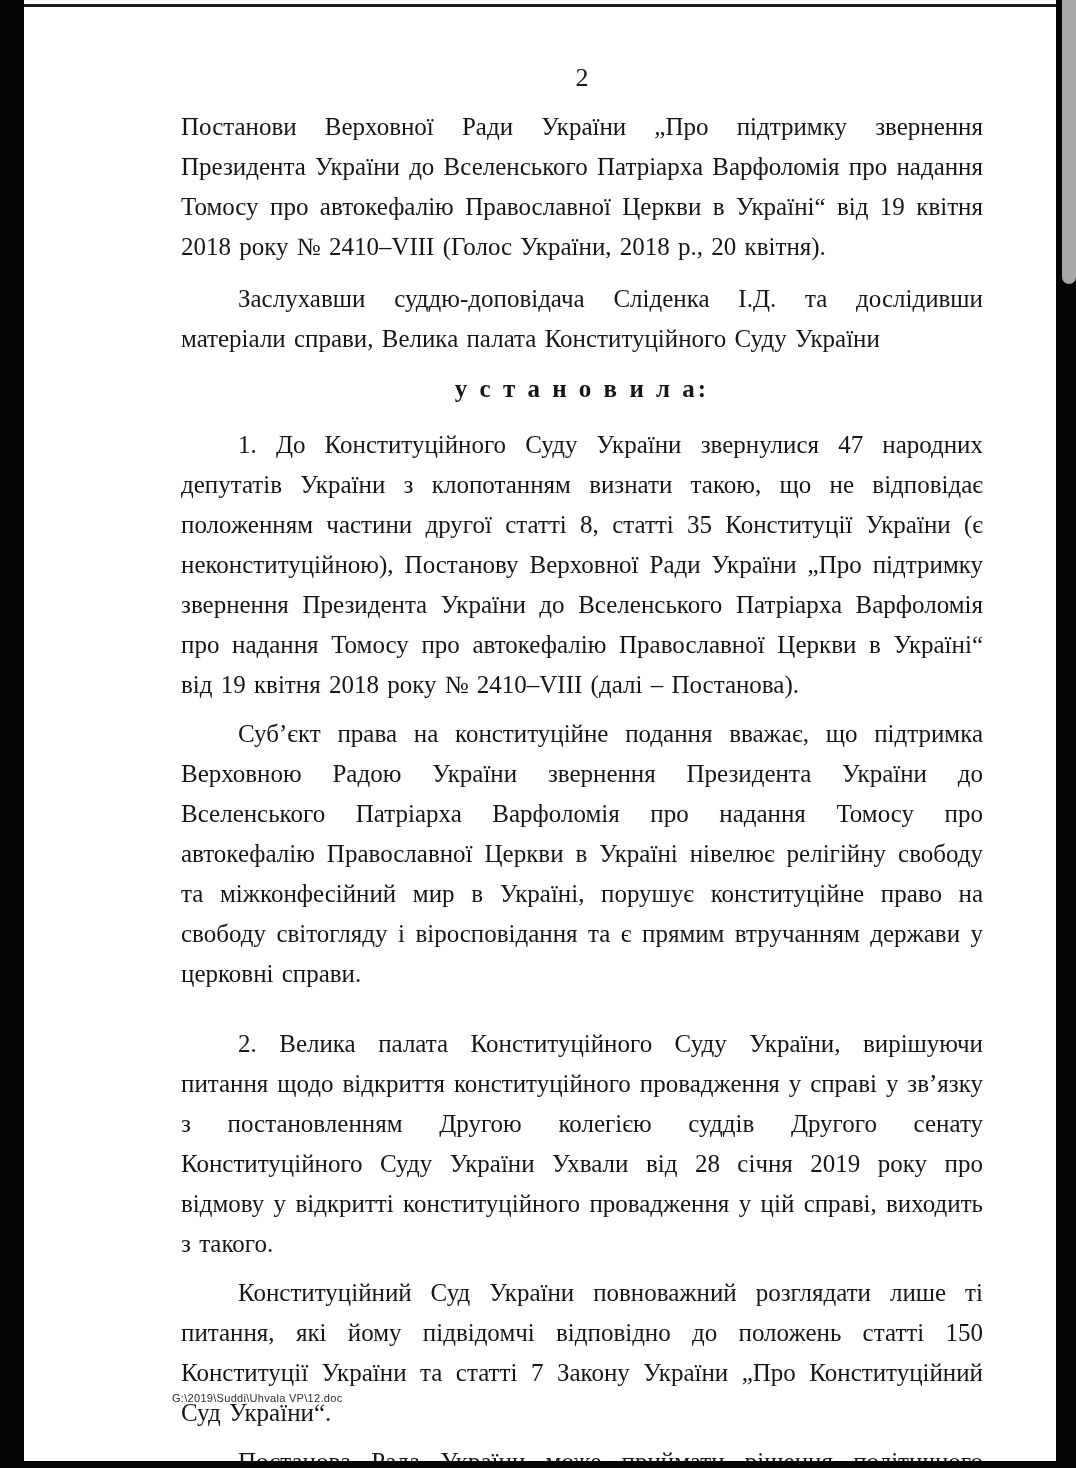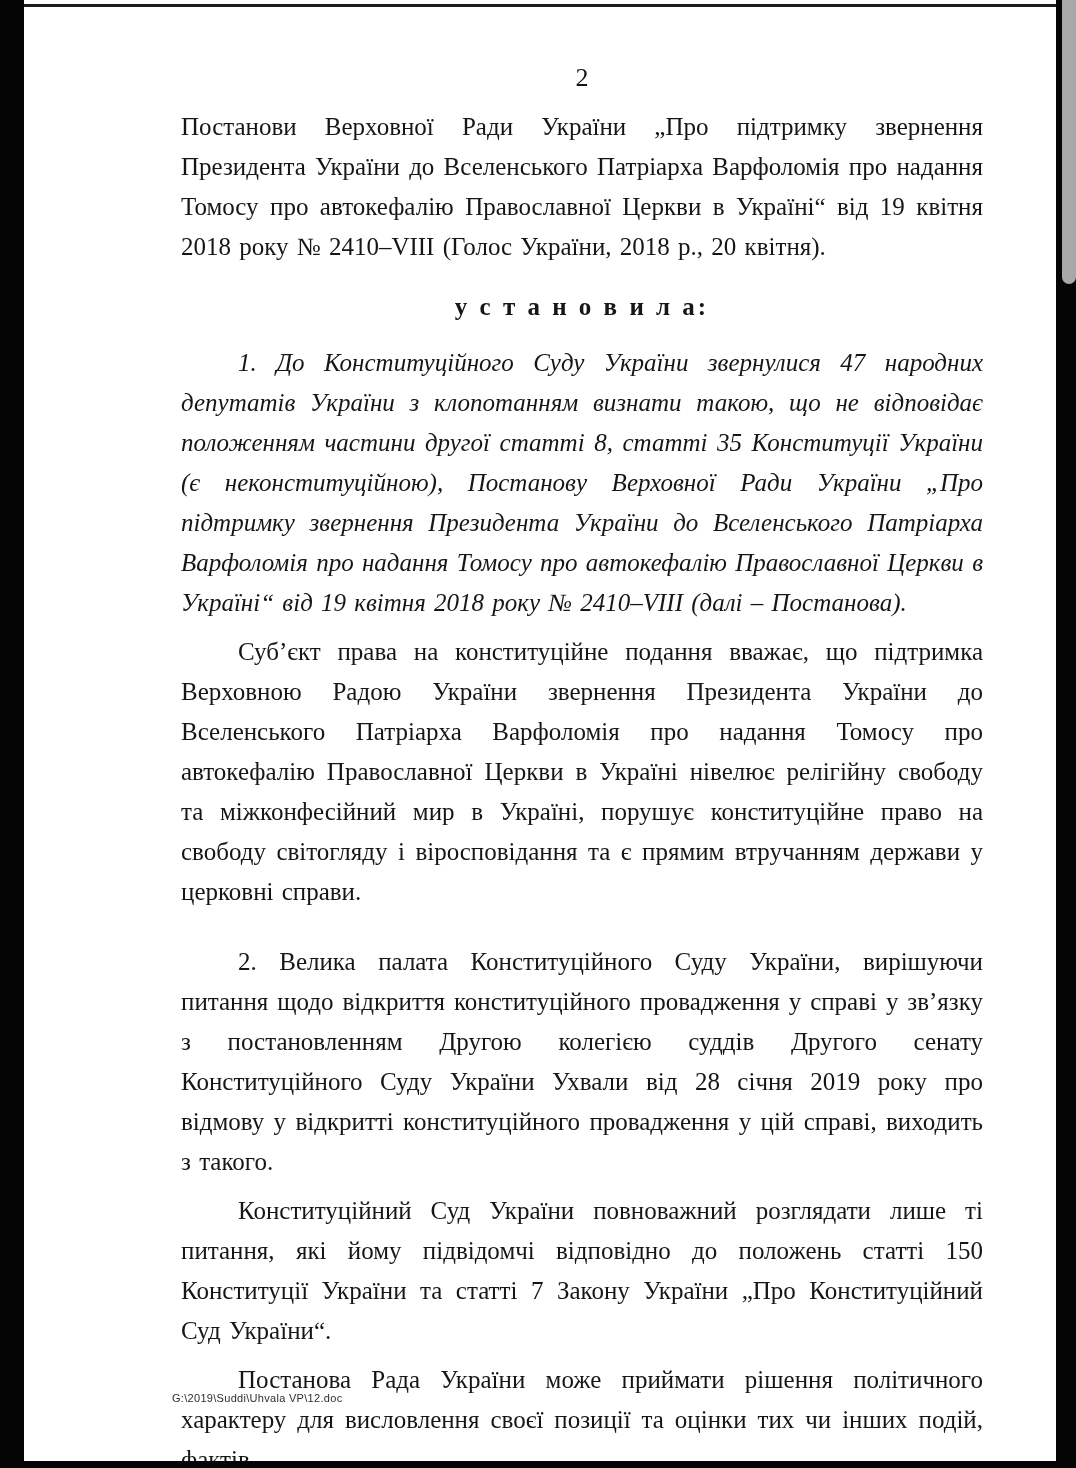--- a/index.html
+++ b/index.html
@@ -34,24 +34,24 @@
   }
   .para {
     margin:9px;
     font-size:25px;
     line-height:40px;
     text-align:justify;
     word-spacing:2px;
   }
   .indent { text-indent:57px; }
   .mt-sm  { margin-top:12px; }
-  .mt-md  { margin-top:16px;font-style:italic; }
+  .mt-md  { margin-top:16px; }
   .mt-gap { margin-top:30px; }
   .heading {
-    margin-top:20px;
+    margin-top:10px;
     text-align:center;
     font-weight:bold;
     letter-spacing:3px;
     font-size:25px;
     line-height:40px;
   }
   .footer {
     position:absolute; left:172px; top:1392px;
     font-family:"Liberation Sans","DejaVu Sans",sans-serif;
     font-size:11px; color:#2e2e2e;
@@ -61,20 +61,21 @@
 </head>
 <body>
 
 <div class="screen">
 
   <div class="page-content">
     <div class="page-number">2</div>
 
     <p class="para">Постанови Верховної Ради України „Про підтримку звернення Президента України до Вселенського Патріарха Варфоломія про надання Томосу про автокефалію Православної Церкви в Україні“ від 19 квітня 2018 року № 2410–VIII (Голос України, 2018 р., 20 квітня).</p>
 
+    <p class="para indent mt-sm">Заслухавши суддю-доповідача Сліденка І.Д. та дослідивши матеріали справи, Велика палата Конституційного Суду України</p>
 
     <div class="heading">у с т а н о в и л а:</div>
 
     <p class="para indent mt-md">1. До Конституційного Суду України звернулися 47 народних депутатів України з клопотанням визнати такою, що не відповідає положенням частини другої статті 8, статті 35 Конституції України (є неконституційною), Постанову Верховної Ради України „Про підтримку звернення Президента України до Вселенського Патріарха Варфоломія про надання Томосу про автокефалію Православної Церкви в Україні“ від 19 квітня 2018 року № 2410–VIII (далі – Постанова).</p>
 
     <p class="para indent">Суб’єкт права на конституційне подання вважає, що підтримка Верховною Радою України звернення Президента України до Вселенського Патріарха Варфоломія про надання Томосу про автокефалію Православної Церкви в Україні нівелює релігійну свободу та міжконфесійний мир в Україні, порушує конституційне право на свободу світогляду і віросповідання та є прямим втручанням держави у церковні справи.</p>
 
     <p class="para indent mt-gap">2. Велика палата Конституційного Суду України, вирішуючи питання щодо відкриття конституційного провадження у справі у зв’язку з постановленням Другою колегією суддів Другого сенату Конституційного Суду України Ухвали від 28 січня 2019 року про відмову у відкритті конституційного провадження у цій справі, виходить з такого.</p>
 
     <p class="para indent">Конституційний Суд України повноважний розглядати лише ті питання, які йому підвідомчі відповідно до положень статті 150 Конституції України та статті 7 Закону України „Про Конституційний Суд України“.</p>

